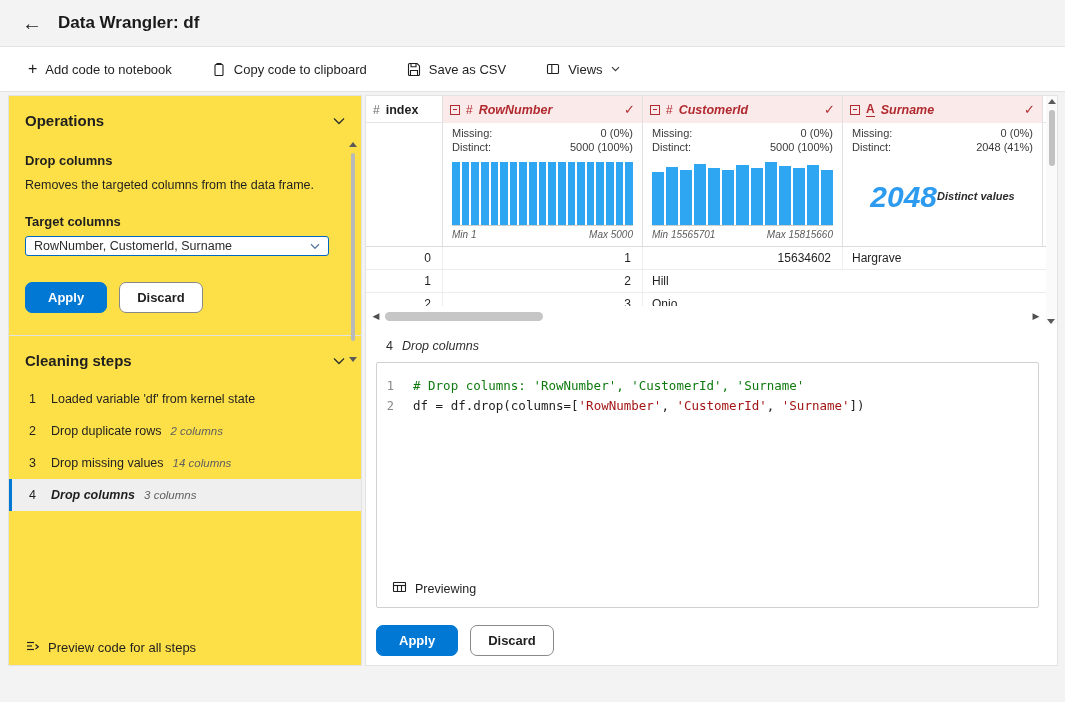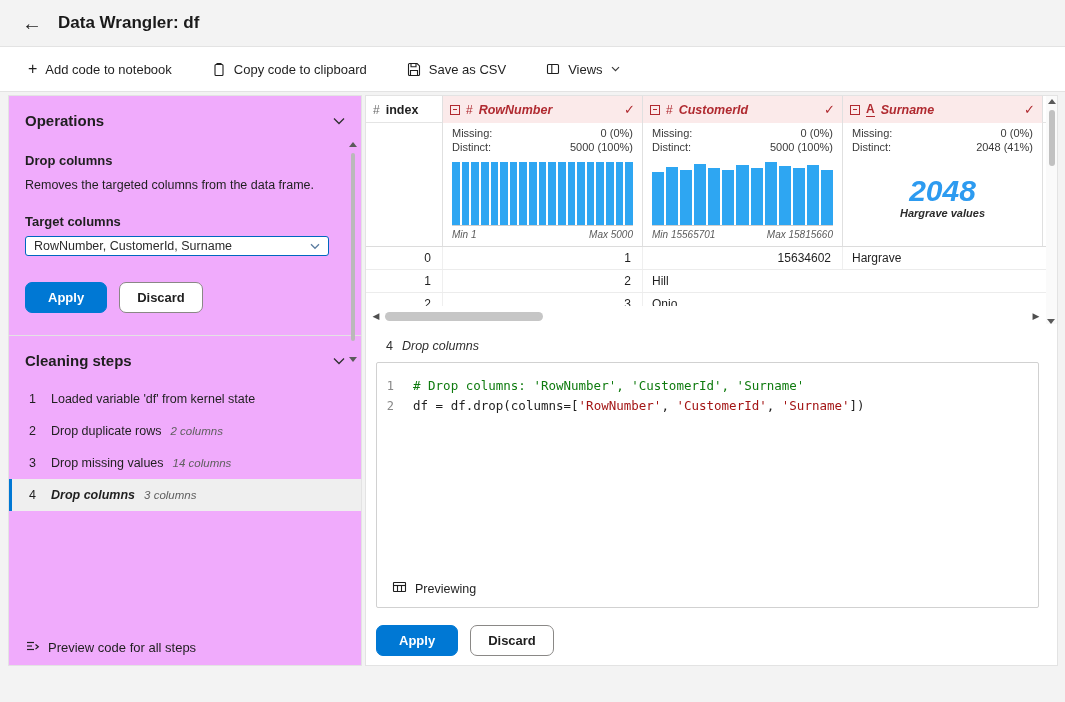--- a/index.html
+++ b/index.html
@@ -12,21 +12,21 @@
   .back { font-size:20px; line-height:1; cursor:pointer; color:#1f1f1f; }
   .title { font-size:17px; font-weight:600; color:#1a1a1a; }
 
   
   .toolbar { position:absolute; top:46px; left:0; right:0; height:46px; background:#fff; border-top:1px solid #e3e3e3; border-bottom:1px solid #e3e3e3; display:flex; align-items:center; padding-left:28px; gap:40px; }
   .tbtn { display:flex; align-items:center; gap:8px; font-size:13px; color:#1f1f1f; cursor:pointer; white-space:nowrap; }
   .tbtn svg { display:block; }
   .plus { font-size:16px; font-weight:400; line-height:1; }
 
   
-  .left-panel { position:absolute; top:95px; left:8px; width:354px; bottom:36px; background:#f0abfc; border:1px solid #e3e3e3; overflow:hidden; }
+  .left-panel { position:absolute; top:95px; left:8px; width:354px; bottom:36px; background:#fde047; border:1px solid #e3e3e3; overflow:hidden; }
   .right-panel { position:absolute; top:95px; left:365px; right:7px; bottom:36px; background:#fff; border:1px solid #e3e3e3; overflow:hidden; }
 
   .section-header { display:flex; justify-content:space-between; align-items:center; padding:15px 16px 10px 16px; }
   .section-header .sh-title { font-size:15px; font-weight:700; }
   .chev { display:block; }
 
   .op-title { font-size:13px; font-weight:700; margin:14px 16px 8px 16px; }
   .op-desc { font-size:12.5px; line-height:1.45; margin:0 36px 4px 16px; color:#1f1f1f; }
   .field-label { font-size:13px; font-weight:700; margin:20px 16px 7px 16px; }
   .combobox { margin:0 16px; width:304px; height:20px; border:1.5px solid #0067c0; border-radius:3px; display:flex; align-items:center; justify-content:space-between; padding:0 8px; font-size:12.5px; color:#2b2b2b; cursor:pointer; background:#fff; }
@@ -68,21 +68,21 @@
   .box-minus { width:10px; height:10px; border:1px solid currentColor; position:relative; display:inline-block; flex:none; }
   .box-minus::after { content:""; position:absolute; left:2px; right:2px; top:3.5px; height:1.2px; background:currentColor; }
   .text-type { font-size:10px; line-height:1; border-bottom:1.5px solid currentColor; padding-bottom:1px; font-weight:600; }
 
   .vband { height:124px; border-bottom:1px solid #dcdcdc; }
   .stat-line { display:flex; justify-content:space-between; font-size:11px; color:#3a3a3a; padding:1px 9px; }
   .stat-line:first-child { padding-top:4px; }
   .hist { height:64px; margin:8px 9px 0 9px; display:flex; align-items:flex-end; gap:2px; border-bottom:1px solid #cfcfcf; }
   .hist-bar { flex:1; background:var(--hist,#2ea6f2); }
   .minmax { display:flex; justify-content:space-between; font-size:10px; font-style:italic; color:#5a5a5a; padding:3px 9px 0 9px; }
-  .distinct-box { height:72px; margin-top:6px; display:flex; flex-direction:column; align-items:center; justify-content:center; }
+  .distinct-box { height:72px; margin-top:6px; display:flex; flex-direction:row; align-items:center; justify-content:center; }
   .big-num { font-size:30px; font-weight:700; font-style:italic; color:var(--bignum,#2d9bf0); line-height:1.1; }
   .big-cap { font-size:11px; font-weight:700; font-style:italic; color:#2b2b2b; }
 
   .grid-row { display:flex; height:23px; border-bottom:1px solid #ececec; font-size:12px; align-items:center; }
   .grid-row .ix { text-align:right; padding-right:11px; }
   .grid-row .col { height:100%; display:flex; align-items:center; border-left:1px solid #efefef; }
   .cell-num { justify-content:flex-end; padding-right:11px; }
   .cell-text { justify-content:flex-start; padding-left:9px; }
 
   .grid-vscroll { position:absolute; top:0; right:0; width:11px; height:228px; background:#fafafa; }
@@ -337,21 +337,21 @@
           <div class="stat-line">
             <span>Missing:</span>
             <span>0 (0%)</span>
           </div>
           <div class="stat-line">
             <span>Distinct:</span>
             <span>2048 (41%)</span>
           </div>
           <div class="distinct-box">
             <span class="big-num">2048</span>
-            <span class="big-cap">Hargrave values</span>
+            <span class="big-cap">Distinct values</span>
           </div>
         </div>
 
         <div class="fill"></div>
       </div>
 
       <div class="grid-row">
         <div class="ix">0</div>
         <div class="col cell-num">1</div>
         <div class="col cell-num">15634602</div>

